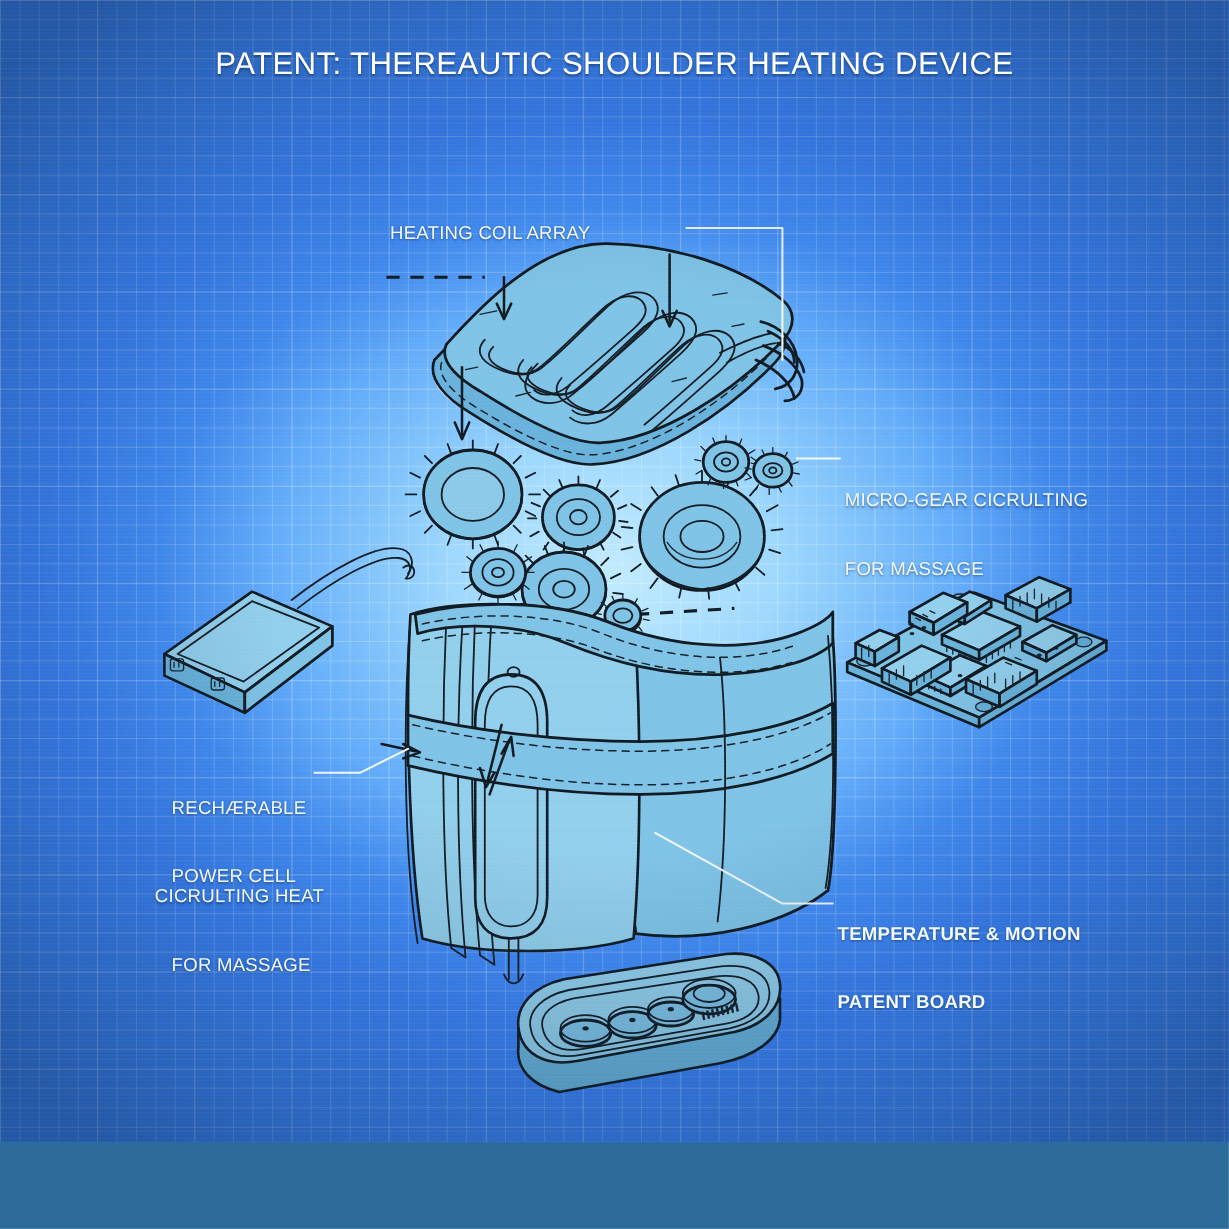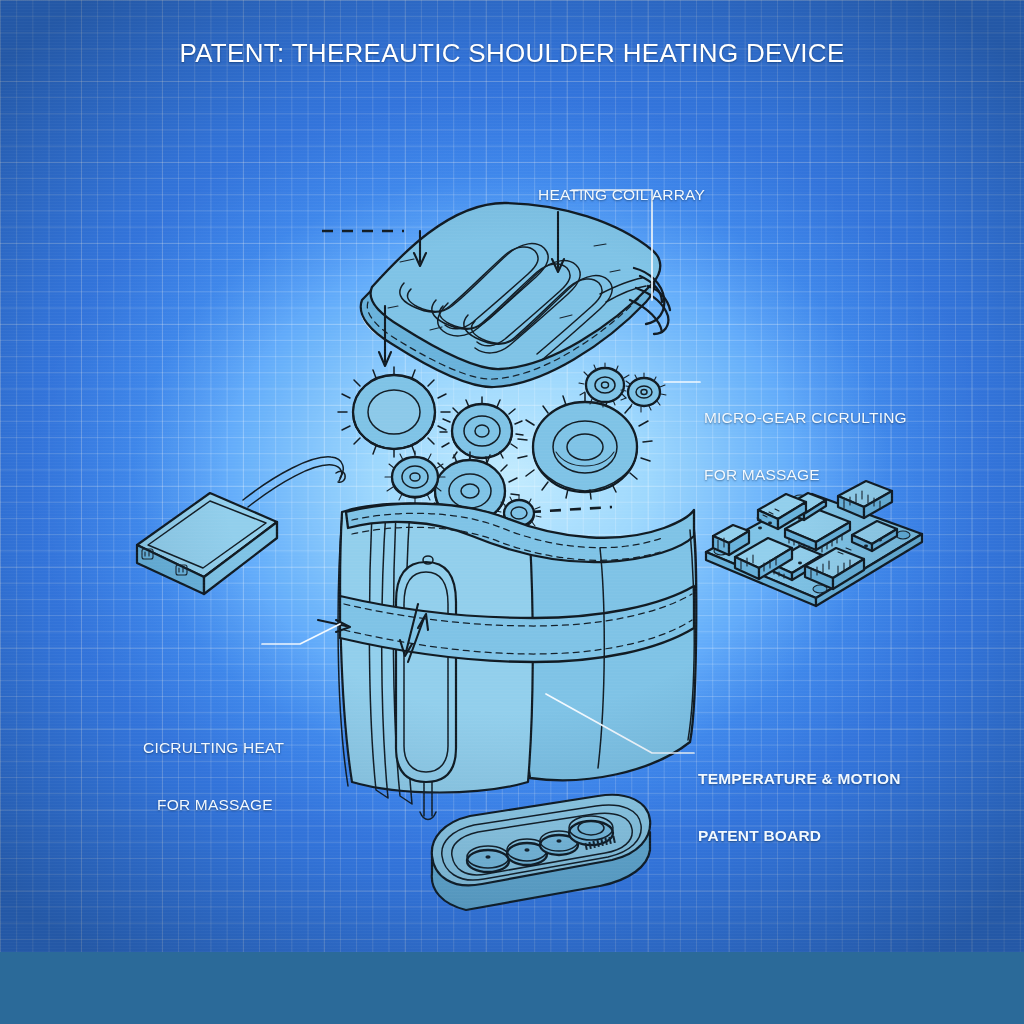--- a/index.html
+++ b/index.html
@@ -66,21 +66,21 @@
   }
   .callout{
     position:absolute;
     color:#f2f9ff;
     font-size:15.5px;
     line-height:19px;
     letter-spacing:.2px;
     text-shadow:0 1px 2px rgba(0,30,60,.5);
     white-space:pre;
   }
-  .callout.c-center{text-align:right;}
+  .callout.c-center{text-align:left;}
 
   svg{position:absolute;inset:0;width:1024px;height:1024px;overflow:visible;}
   .ink{fill:none;stroke:#101a22;stroke-width:2.3;stroke-linecap:round;stroke-linejoin:round;}
   .ink-thin{fill:none;stroke:#121c24;stroke-width:1.5;stroke-linecap:round;stroke-linejoin:round;}
   .ink-hair{fill:none;stroke:#16222c;stroke-width:1.1;stroke-linecap:round;stroke-linejoin:round;}
   .ink-fill{fill:#7fc3e6;stroke:#101a22;stroke-width:2.3;stroke-linejoin:round;stroke-linecap:round;}
   .ink-fill-l{fill:#92cfec;stroke:#101a22;stroke-width:2.2;stroke-linejoin:round;}
   .ink-fill-d{fill:#69b2db;stroke:#101a22;stroke-width:2.2;stroke-linejoin:round;}
   .stitch{fill:none;stroke:#14202a;stroke-width:1.25;stroke-dasharray:6 5;stroke-linecap:round;}
   .highlight{fill:none;stroke:#f4fbff;stroke-width:5;stroke-linecap:round;stroke-linejoin:round;}
@@ -580,22 +580,26 @@
 
   <div class="callout c-center" style="left:325px;top:147px;width:380px;">
     <div>HEATING COIL ARRAY</div>
   </div>
 
   <div class="callout" style="left:704px;top:370px;">
     <div>MICRO-GEAR CICRULTING</div>
     <div>FOR MASSAGE</div>
   </div>
 
-
-  <div class="callout" style="left:143px;top:700px;">
+  <div class="callout" style="left:143px;top:626px;">
+    <div>RECHÆRABLE</div>
+    <div>POWER CELL</div>
+  </div>
+
+  <div class="callout" style="left:129px;top:700px;">
     <div>CICRULTING HEAT</div>
     <div style="padding-left:14px;">FOR MASSAGE</div>
   </div>
 
   <div class="callout" style="left:698px;top:731px;font-weight:bold;">
     <div>TEMPERATURE &amp; MOTION</div>
     <div>PATENT BOARD</div>
   </div>
 
 </div>

